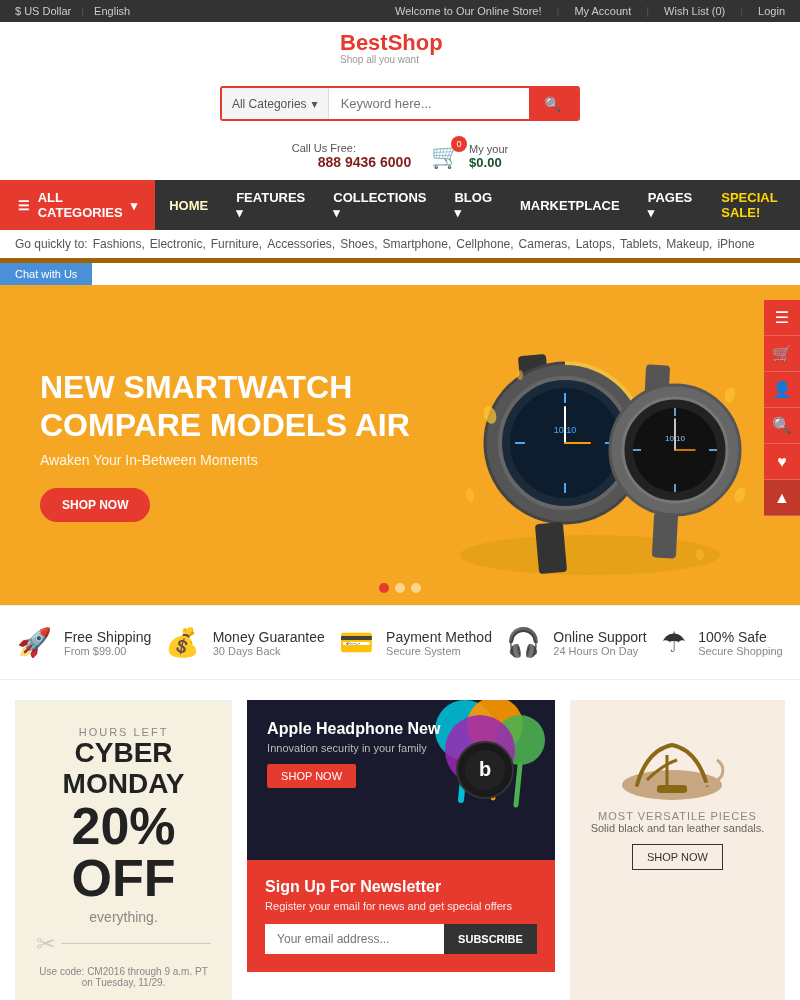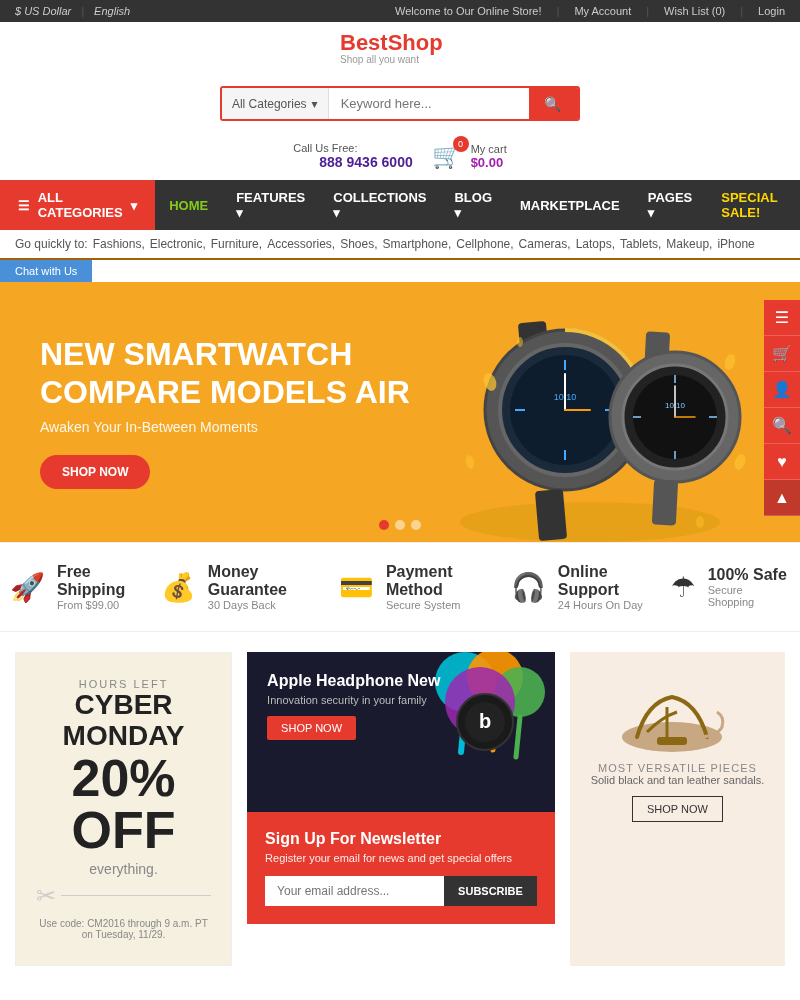--- a/index.html
+++ b/index.html
@@ -1,79 +1,79 @@
 <!DOCTYPE html>
 <html><head>
   <meta charset="utf-8">
   <style>
     * { margin: 0; padding: 0; box-sizing: border-box; }
     body { font-family: Arial, sans-serif; font-size: 13px; color: #333; width: 800px; overflow-x: hidden; }
 
     
     .top-bar { background: #333; color: #ccc; font-size: 11px; display: flex; justify-content: space-between; align-items: center; padding: 5px 15px; }
-    .top-bar-left { display: flex; gap: 10px; align-items: center; font-style: italic; }
+    .top-bar-left { display: flex; gap: 10px; align-items: center; }
     .top-bar-right { display: flex; gap: 15px; align-items: center; }
     .top-bar a { color: #ccc; text-decoration: none; }
     .separator { color: #555; }
 
     
     .header { display: flex; align-items: center; padding: 10px 15px; gap: 21px; background: #fff; flex-direction: column; }
     .logo { min-width: 120px; }
     .logo-text { font-size: 22px; font-weight: bold; color: #e63a2e; line-height: 1; }
     .logo-sub { font-size: 10px; color: #999; }
     .shop { color: #e63a2e; }
     .search-bar { flex: 1; display: flex; border: 2px solid #e63a2e; border-radius: 3px; overflow: hidden; }
     .search-cat { background: #f5f5f5; border: none; border-right: 1px solid #ddd; padding: 0 10px; font-size: 12px; color: #555; cursor: pointer; display: flex; align-items: center; gap: 5px; }
     .search-input { flex: 1; border: none; outline: none; padding: 8px 12px; font-size: 13px; color: #999; }
     .search-btn { background: #e63a2e; border: none; color: #fff; padding: 0 16px; cursor: pointer; font-size: 14px; }
     .header-right { display: flex; align-items: center; gap: 20px; }
     .call-us { font-size: 11px; color: #555; }
-    .call-number { font-size: 14px; font-weight: bold; color: #4c1d95; margin-left: 26px; }
+    .call-number { font-size: 14px; font-weight: bold; color: #7f1d1d; margin-left: 26px; }
     .cart-area { display: flex; align-items: center; gap: 8px; }
     .cart-icon-wrap { position: relative; }
     .cart-icon { font-size: 24px; color: #333; }
     .cart-badge { position: absolute; top: -6px; right: -6px; background: #e63a2e; color: #fff; border-radius: 50%; font-size: 9px; width: 16px; height: 16px; display: flex; align-items: center; justify-content: center; }
     .cart-text { font-size: 11px; color: #555; }
-    .cart-price { font-weight: bold; color: #a21caf; font-size: 13px; }
+    .cart-price { font-weight: bold; color: #14532d; font-size: 13px; }
 
     
     .main-nav { background: #333; display: flex; align-items: center; }
     .all-categories { background: #e63a2e; color: #fff; padding: 10px 18px; font-size: 13px; font-weight: bold; display: flex; align-items: center; gap: 8px; cursor: pointer; }
     .nav-links { display: flex; align-items: center; gap: 0; }
     .nav-link { color: #fff; text-decoration: none; padding: 10px 14px; font-size: 13px; font-weight: bold; display: flex; align-items: center; gap: 4px; }
-    .home-link { color: #84cc16; }
+    .home-link { color: #fef9c3; }
     .special-sale { color: #ffd700; font-weight: bold; margin-left: auto; padding: 10px 15px; }
 
     
-    .quick-links { background: #fff; padding: 7px 15px; border-bottom: 2px solid #a16207; font-size: 12px; color: #555; display: flex; align-items: center; gap: 5px; flex-wrap: wrap; }
+    .quick-links { background: #fff; padding: 7px 15px; border-bottom: 5px solid #a16207; font-size: 12px; color: #555; display: flex; align-items: center; gap: 5px; flex-wrap: wrap; }
     .quick-links a { color: #555; text-decoration: none; }
 
     
     .chat-bar { background: #4a90d9; color: #fff; font-size: 11px; padding: 5px 15px; display: inline-block; }
 
     
-    .hero-section { position: relative; background: #f5a623; overflow: hidden; height: 260px; display: flex; align-items: center; }
+    .hero-section { position: relative; background: #f5a623; overflow: hidden; height: 320px; display: flex; align-items: center; }
     .hero-content { padding: 30px 40px; z-index: 2; }
     .hero-title { font-size: 32px; font-weight: 900; color: #fff; line-height: 1.2; text-transform: uppercase; }
     .hero-subtitle { font-size: 14px; color: #fff; margin: 8px 0 20px; opacity: 0.9; }
     .hero-btn { background: #e63a2e; color: #fff; border: none; padding: 10px 22px; border-radius: 20px; font-size: 12px; font-weight: bold; cursor: pointer; text-transform: uppercase; }
     .hero-dots { position: absolute; bottom: 12px; left: 50%; transform: translateX(-50%); display: flex; gap: 6px; }
     .dot { width: 10px; height: 10px; border-radius: 50%; background: rgba(255,255,255,0.5); }
     .dot.active { background: #e63a2e; }
 
     
     .right-sidebar { position: fixed; right: 0; top: 300px; display: flex; flex-direction: column; z-index: 100; }
     .sidebar-icon { background: #e63a2e; color: #fff; width: 36px; height: 36px; display: flex; align-items: center; justify-content: center; font-size: 16px; cursor: pointer; border-bottom: 1px solid rgba(255,255,255,0.2); }
     .sidebar-icon:last-child { background: #c0392b; }
 
     
     .features-strip { display: flex; justify-content: space-around; align-items: center; padding: 20px 10px; background: #fff; border-bottom: 1px solid #eee; border-top: 1px solid #eee; }
     .feature-item { display: flex; align-items: center; gap: 12px; }
     .feature-icon { font-size: 28px; color: #333; }
-    .feature-title { font-weight: bold; font-size: 16px; }
+    .feature-title { font-weight: normal; font-size: 14px; }
     .feature-sub { font-size: 11px; color: #888; }
 
     
     .promo-section { display: flex; gap: 0; padding: 20px 15px; gap: 15px; }
     .promo-cyber { flex: 1; background: #f5f0e0; padding: 25px 20px; text-align: center; border: 1px solid #eee; }
     .cyber-hours { font-size: 11px; color: #888; text-transform: uppercase; letter-spacing: 2px; }
     .cyber-title { font-size: 28px; font-weight: 900; color: #222; text-transform: uppercase; line-height: 1.1; }
     .cyber-code { font-size: 10px; color: #888; margin-top: 8px; }
     .promo-middle { flex: 1; display: flex; flex-direction: column; gap: 0; }
     .promo-headphone { background: #1a1a2e; color: #fff; padding: 20px; position: relative; overflow: hidden; }
@@ -136,21 +136,21 @@
     <div>
       <div class="call-us">Call Us Free:</div>
       <div class="call-number">888 9436 6000</div>
     </div>
     <div class="cart-area">
       <div class="cart-icon-wrap">
         <span class="cart-icon">🛒</span>
         <span class="cart-badge">0</span>
       </div>
       <div>
-        <div class="cart-text">My cart</div>
+        <div class="cart-text">My your</div>
         <div class="cart-price">$0.00</div>
       </div>
     </div>
   </div>
 </div>
 
 <div class="main-nav">
   <div class="all-categories">
     <span>☰</span>
     <span>ALL CATEGORIES</span>

